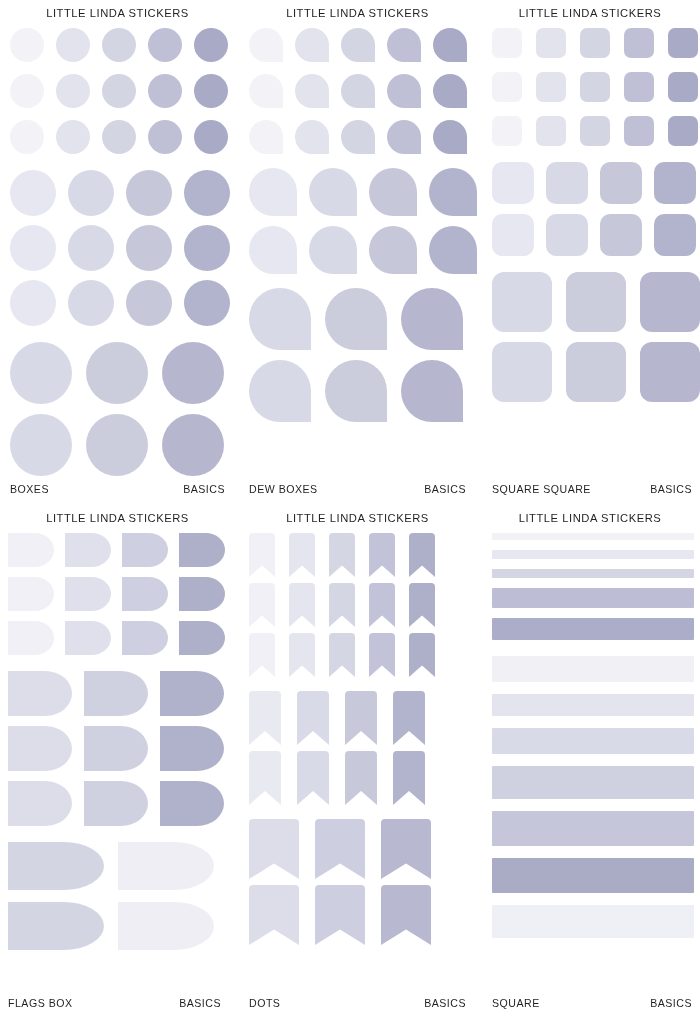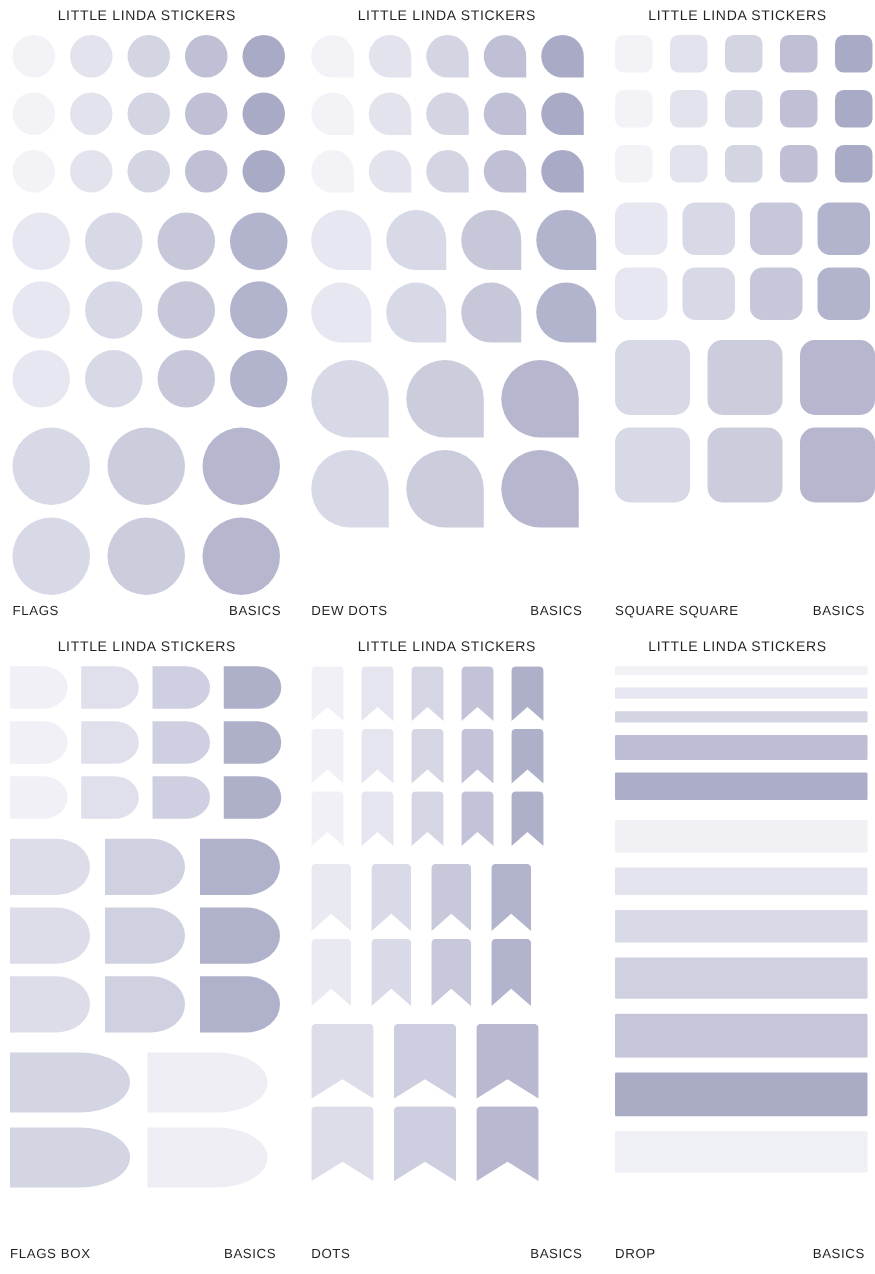--- a/index.html
+++ b/index.html
@@ -155,21 +155,21 @@
           <div class="shape dot" style="width:62px;height:62px;background:#b6b7cf;"></div>
         </div>
         <div class="row" style="gap:14px;">
           <div class="shape dot" style="width:62px;height:62px;background:#d8d9e6;"></div>
           <div class="shape dot" style="width:62px;height:62px;background:#cbccdc;"></div>
           <div class="shape dot" style="width:62px;height:62px;background:#b6b7cf;"></div>
         </div>
       </div>
     </div>
     <div class="sheet-footer" style="padding:0 10px;">
-      <span>FLAGS</span>
+      <span>BOXES</span>
       <span>BASICS</span>
     </div>
   </div>
 
   <div class="sheet drop-sheet">
     <div class="sheet-title">LITTLE LINDA STICKERS</div>
     <div class="sheet-body" style="padding-left:14px;padding-right:10px;justify-content:flex-start;gap:14px;">
       <div class="grp" style="gap:12px;">
         <div class="row" style="gap:12px;">
           <div class="shape dewdrop" style="width:34px;height:34px;background:#f2f2f7;"></div>
@@ -214,21 +214,21 @@
           <div class="shape dewdrop" style="width:62px;height:62px;background:#b6b7cf;"></div>
         </div>
         <div class="row" style="gap:14px;">
           <div class="shape dewdrop" style="width:62px;height:62px;background:#d8d9e6;"></div>
           <div class="shape dewdrop" style="width:62px;height:62px;background:#cbccdc;"></div>
           <div class="shape dewdrop" style="width:62px;height:62px;background:#b6b7cf;"></div>
         </div>
       </div>
     </div>
     <div class="sheet-footer" style="padding:0 14px 0 14px;">
-      <span>DEW DOTS</span>
+      <span>DEW BOXES</span>
       <span>BASICS</span>
     </div>
   </div>
 
   <div class="sheet rsq-sheet">
     <div class="sheet-title">LITTLE LINDA STICKERS</div>
     <div class="sheet-body" style="padding-left:12px;padding-right:6px;justify-content:flex-start;gap:16px;">
       <div class="grp" style="gap:14px;">
         <div class="row" style="gap:14px;">
           <div class="shape rsq-sm" style="width:30px;height:30px;background:#f2f2f7;"></div>
@@ -411,18 +411,18 @@
       <div class="shape boxbar" style="width:100%;height:22px;background:#acadc8;margin-bottom:16px;"></div>
       <div class="shape boxbar" style="width:100%;height:26px;background:#f0f0f5;margin-bottom:12px;"></div>
       <div class="shape boxbar" style="width:100%;height:22px;background:#e3e4ee;margin-bottom:12px;"></div>
       <div class="shape boxbar" style="width:100%;height:26px;background:#d9dae7;margin-bottom:12px;"></div>
       <div class="shape boxbar" style="width:100%;height:33px;background:#d0d1e0;margin-bottom:12px;"></div>
       <div class="shape boxbar" style="width:100%;height:35px;background:#c5c6d9;margin-bottom:12px;"></div>
       <div class="shape boxbar" style="width:100%;height:35px;background:#aaabc5;margin-bottom:12px;"></div>
       <div class="shape boxbar" style="width:100%;height:33px;background:#eff0f5;"></div>
     </div>
     <div class="sheet-footer" style="padding:0 8px 0 12px;">
-      <span>DROP</span>
+      <span>SQUARE</span>
       <span>BASICS</span>
     </div>
   </div>
 
 </div>
 
 </body></html>

